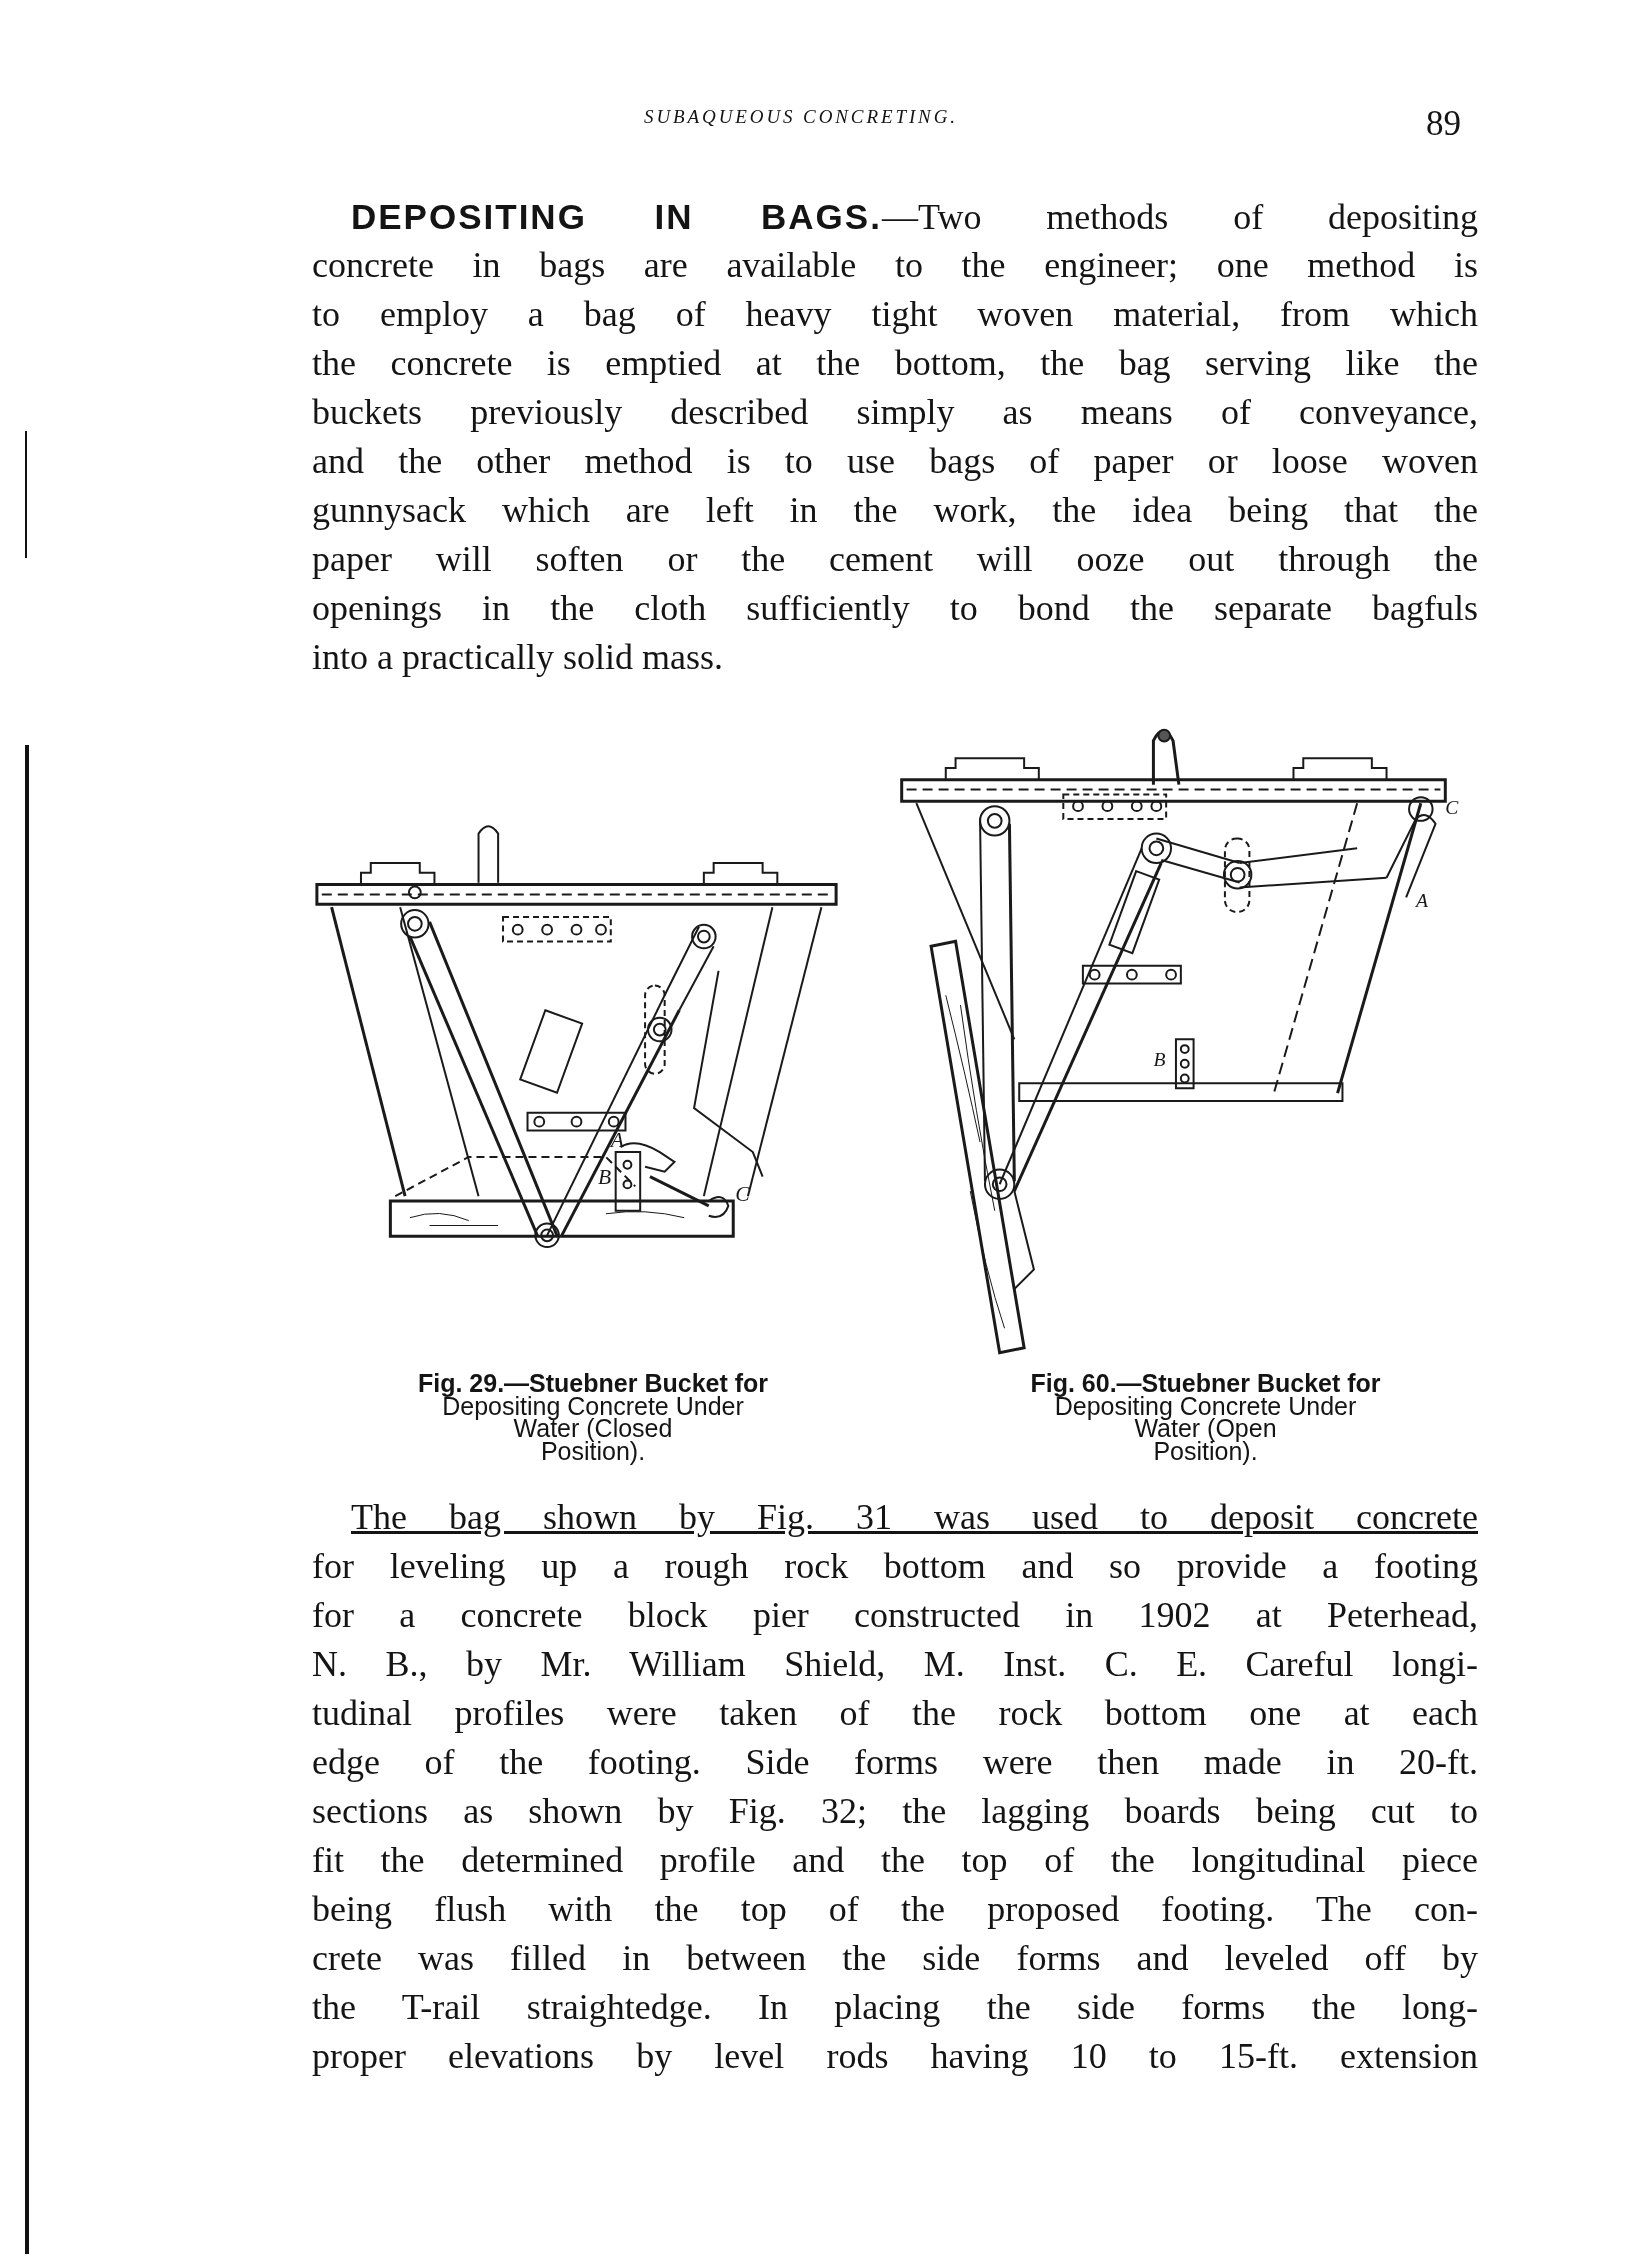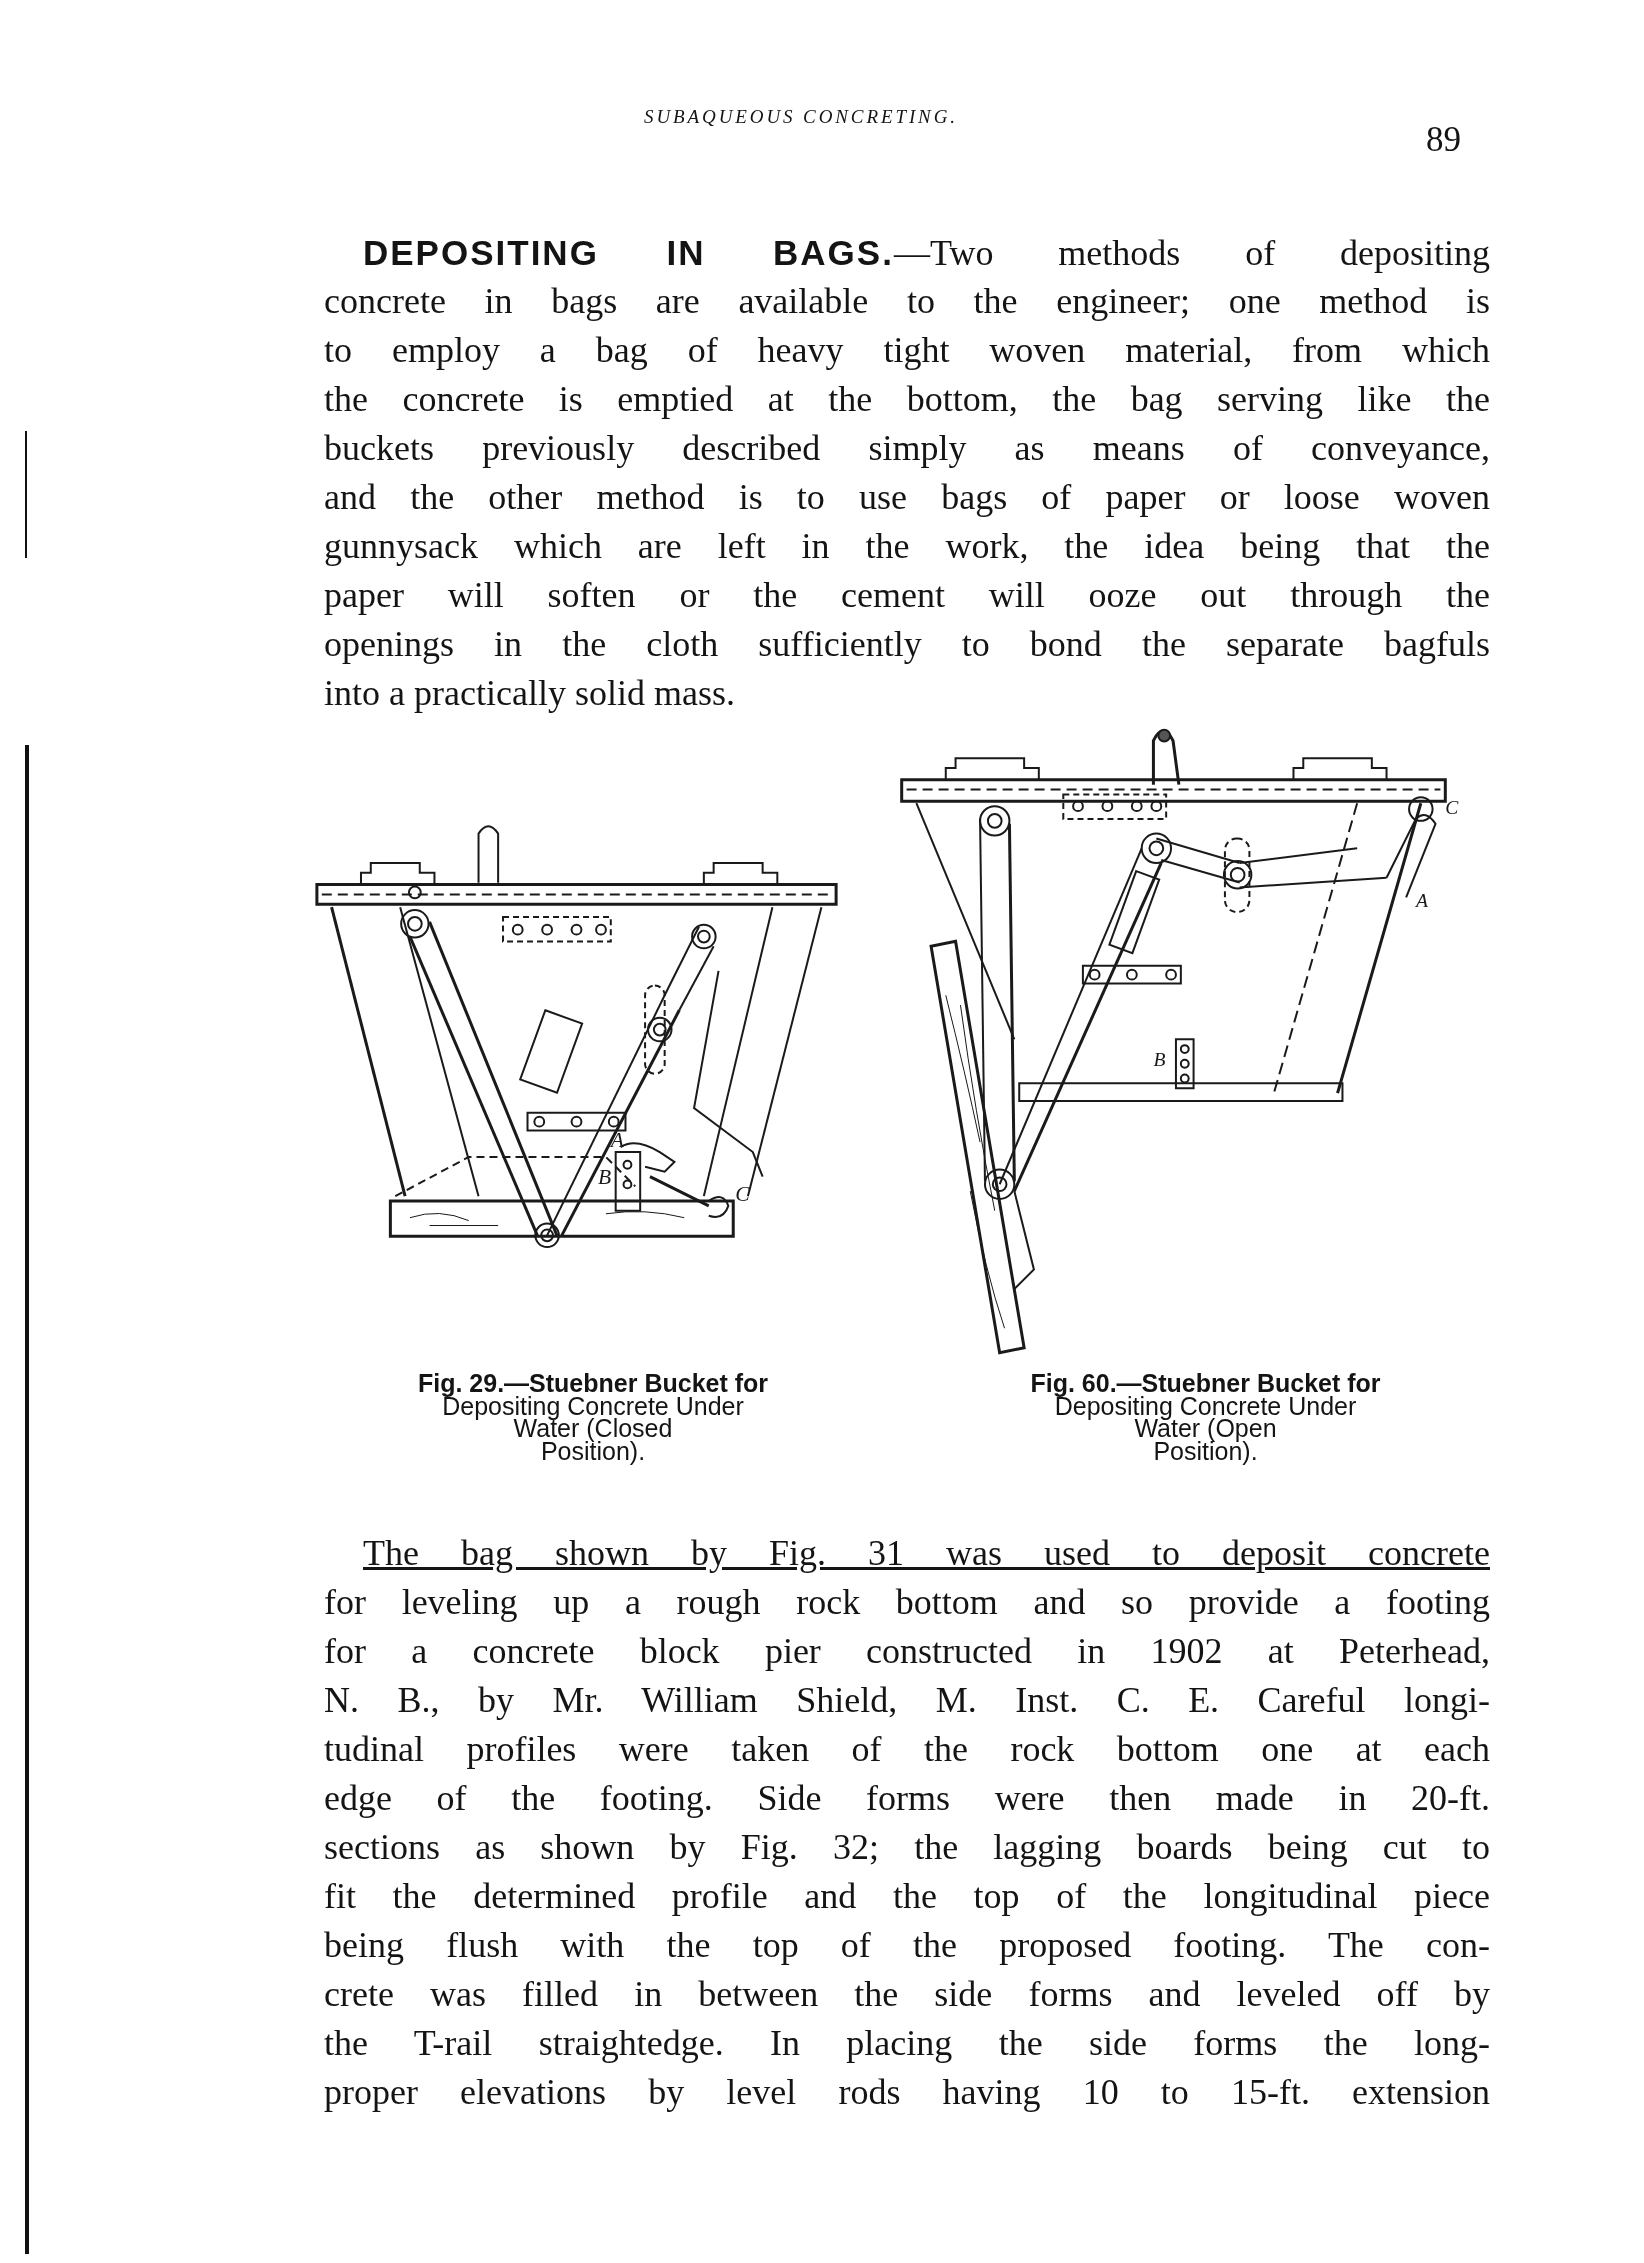--- a/index.html
+++ b/index.html
@@ -1,23 +1,23 @@
 <!DOCTYPE html>
 <html><head>
 <meta charset="utf-8">
 <style>
   html, body { margin:0; padding:0; background:#ffffff; }
   body { width:1645px; height:2263px; position:relative; overflow:hidden;
          font-family:"Liberation Serif","DejaVu Serif",serif; color:#141414; }
   .page { position:absolute; left:0; top:0; width:1645px; height:2263px; }
   .running-head { position:absolute; top:106px; left:644px; font-style:italic;
          font-size:19px; letter-spacing:2.9px; }
-  .page-number { position:absolute; top:120px; left:1426px; font-size:35px; }
-  .para { position:absolute; left:324px; width:1166px; font-size:36px;
-          line-height:49px; text-align:justify;margin-top:36px; }
+  .page-number { position:absolute; top:104px; left:1426px; font-size:35px; }
+  .para { position:absolute; left:312px; width:1166px; font-size:36px;
+          line-height:49px; text-align:justify; }
   .para .line { display:block; text-align:justify; text-align-last:justify; height:49px; white-space:nowrap; }
   .para .line.last { text-align-last:left; }
   .heading { font-family:"Liberation Sans","DejaVu Sans",sans-serif; font-weight:bold; letter-spacing:2px; font-size:35px; }
   #para1 { top:192px; }
   #para2 { top:1493px; }
   .figure { position:absolute; }
   #fig29 { left:312px; top:814px; width:529px; height:441px; }
   #fig30 { left:887px; top:701px; width:573px; height:657px; }
   .caption { position:absolute; font-family:"Liberation Sans","DejaVu Sans",sans-serif;
              font-size:25px; line-height:22.5px; text-align:center; }

